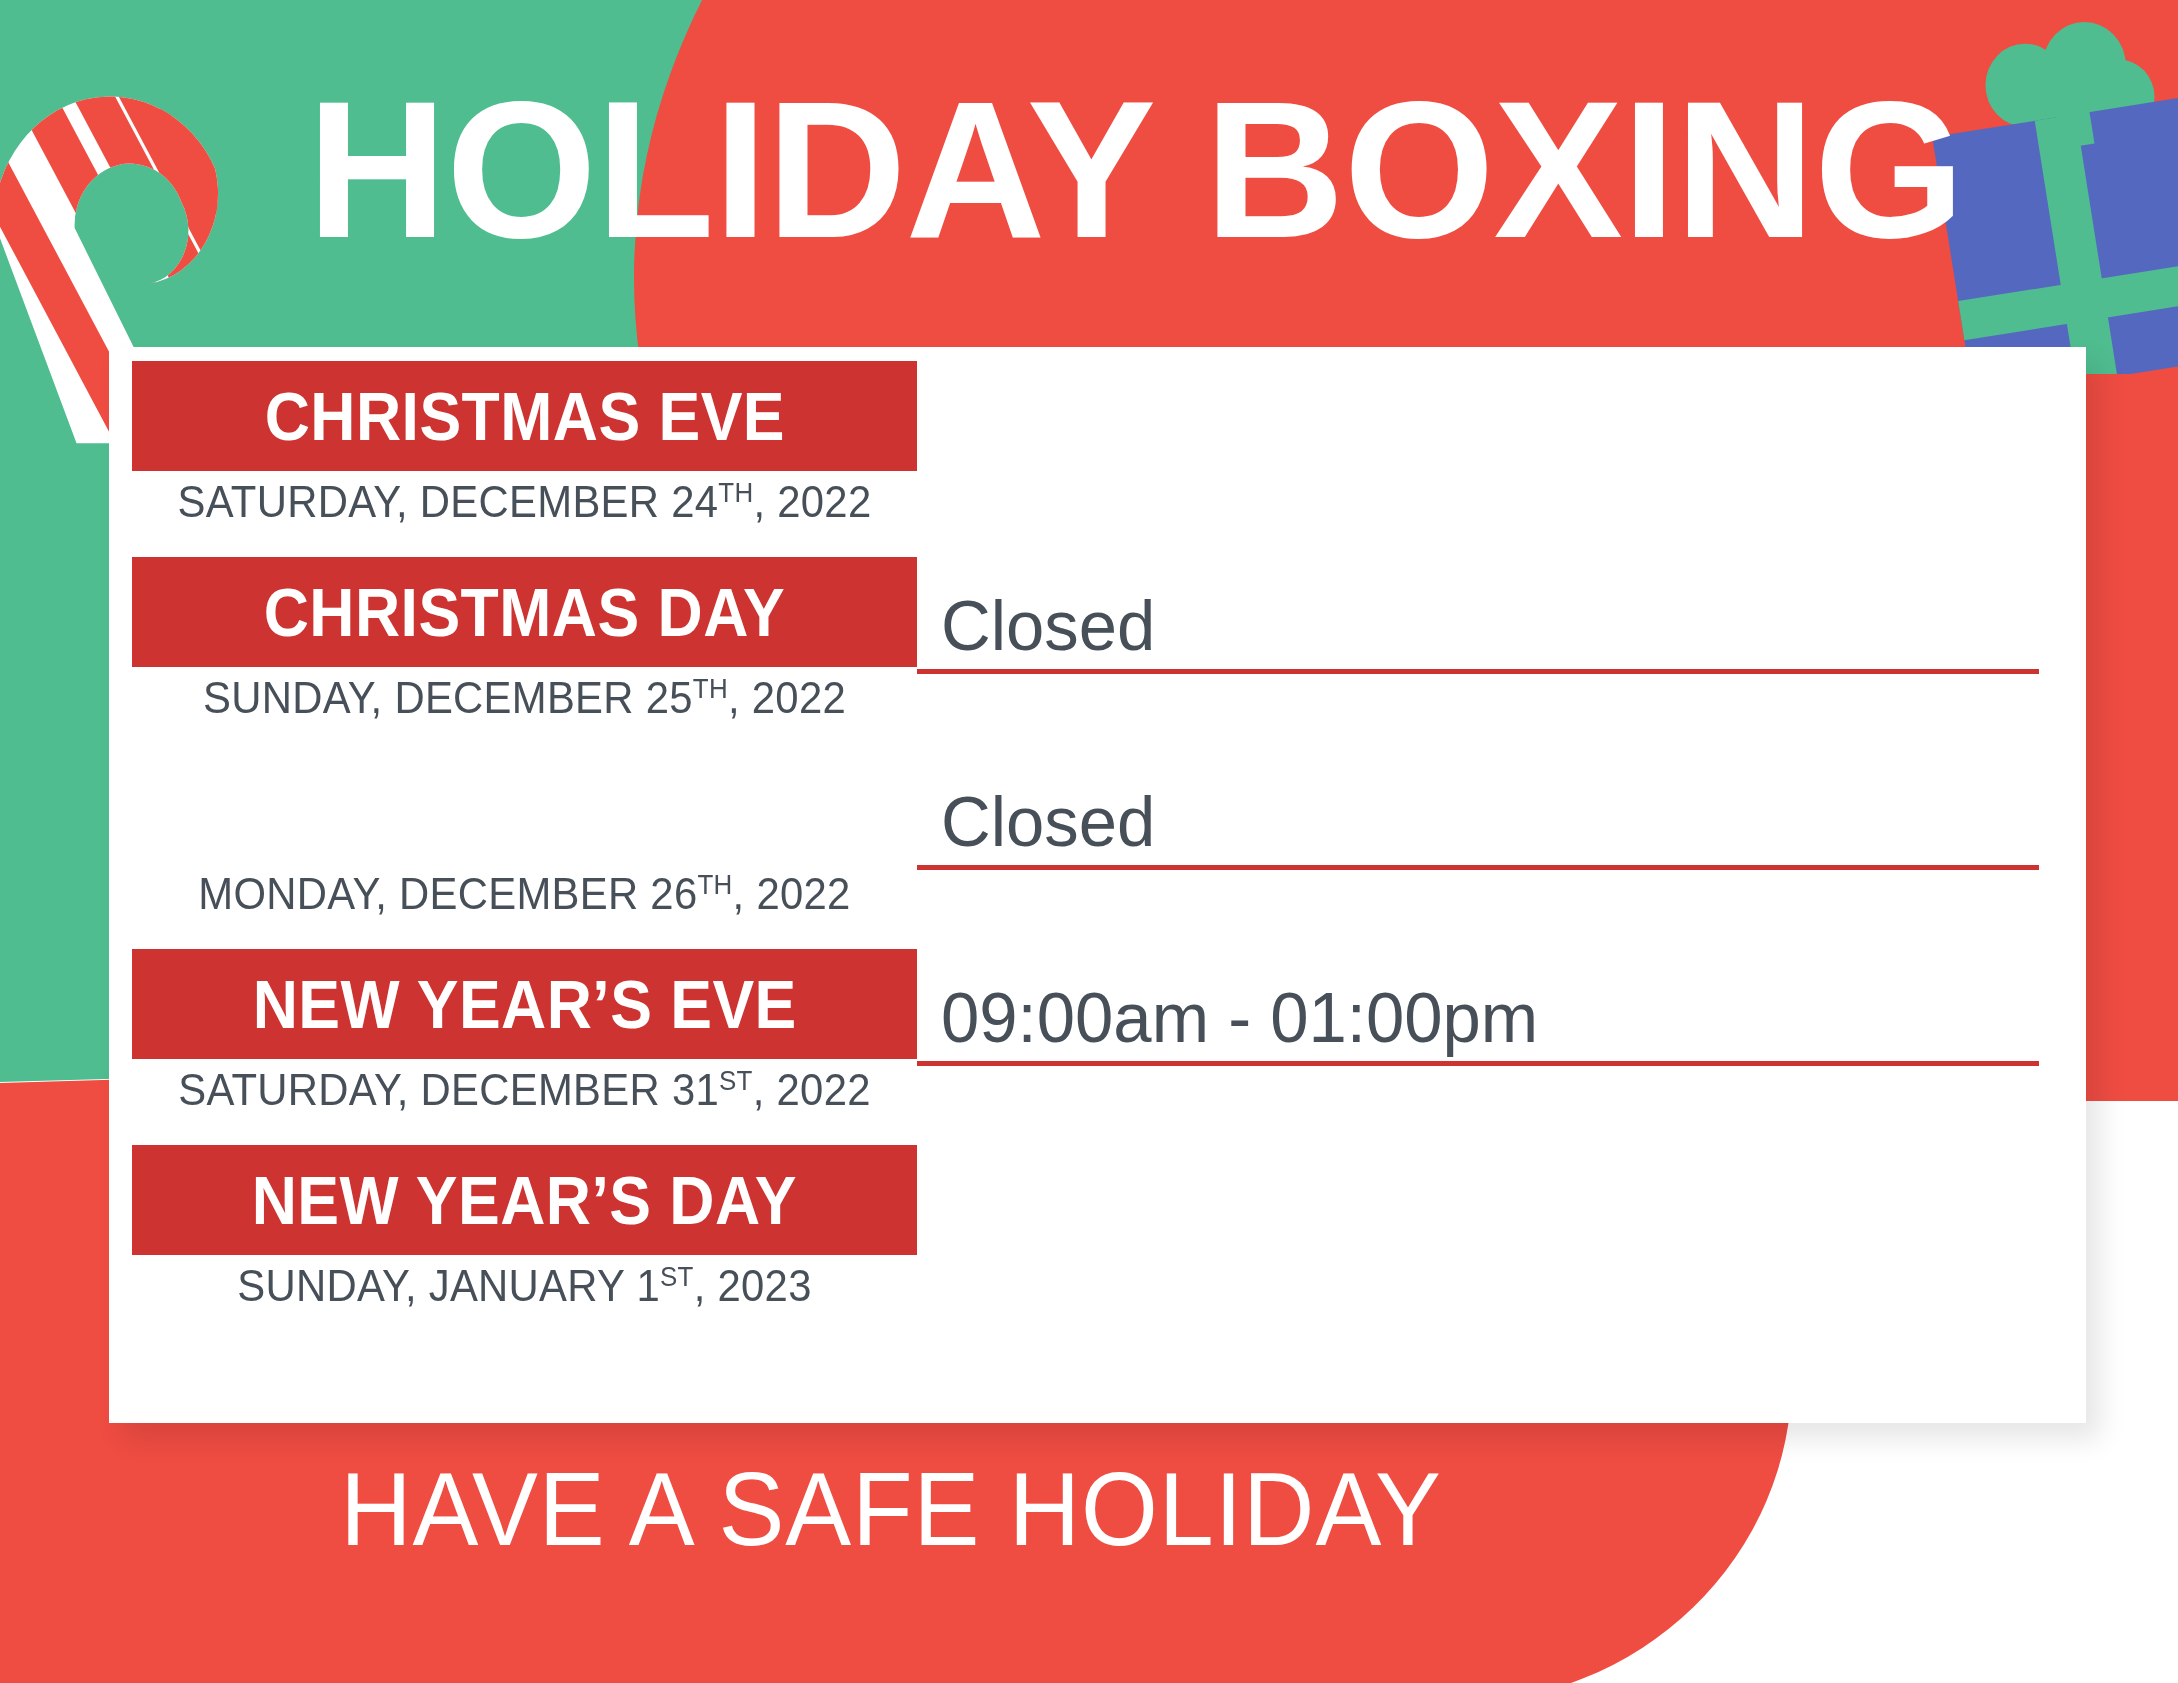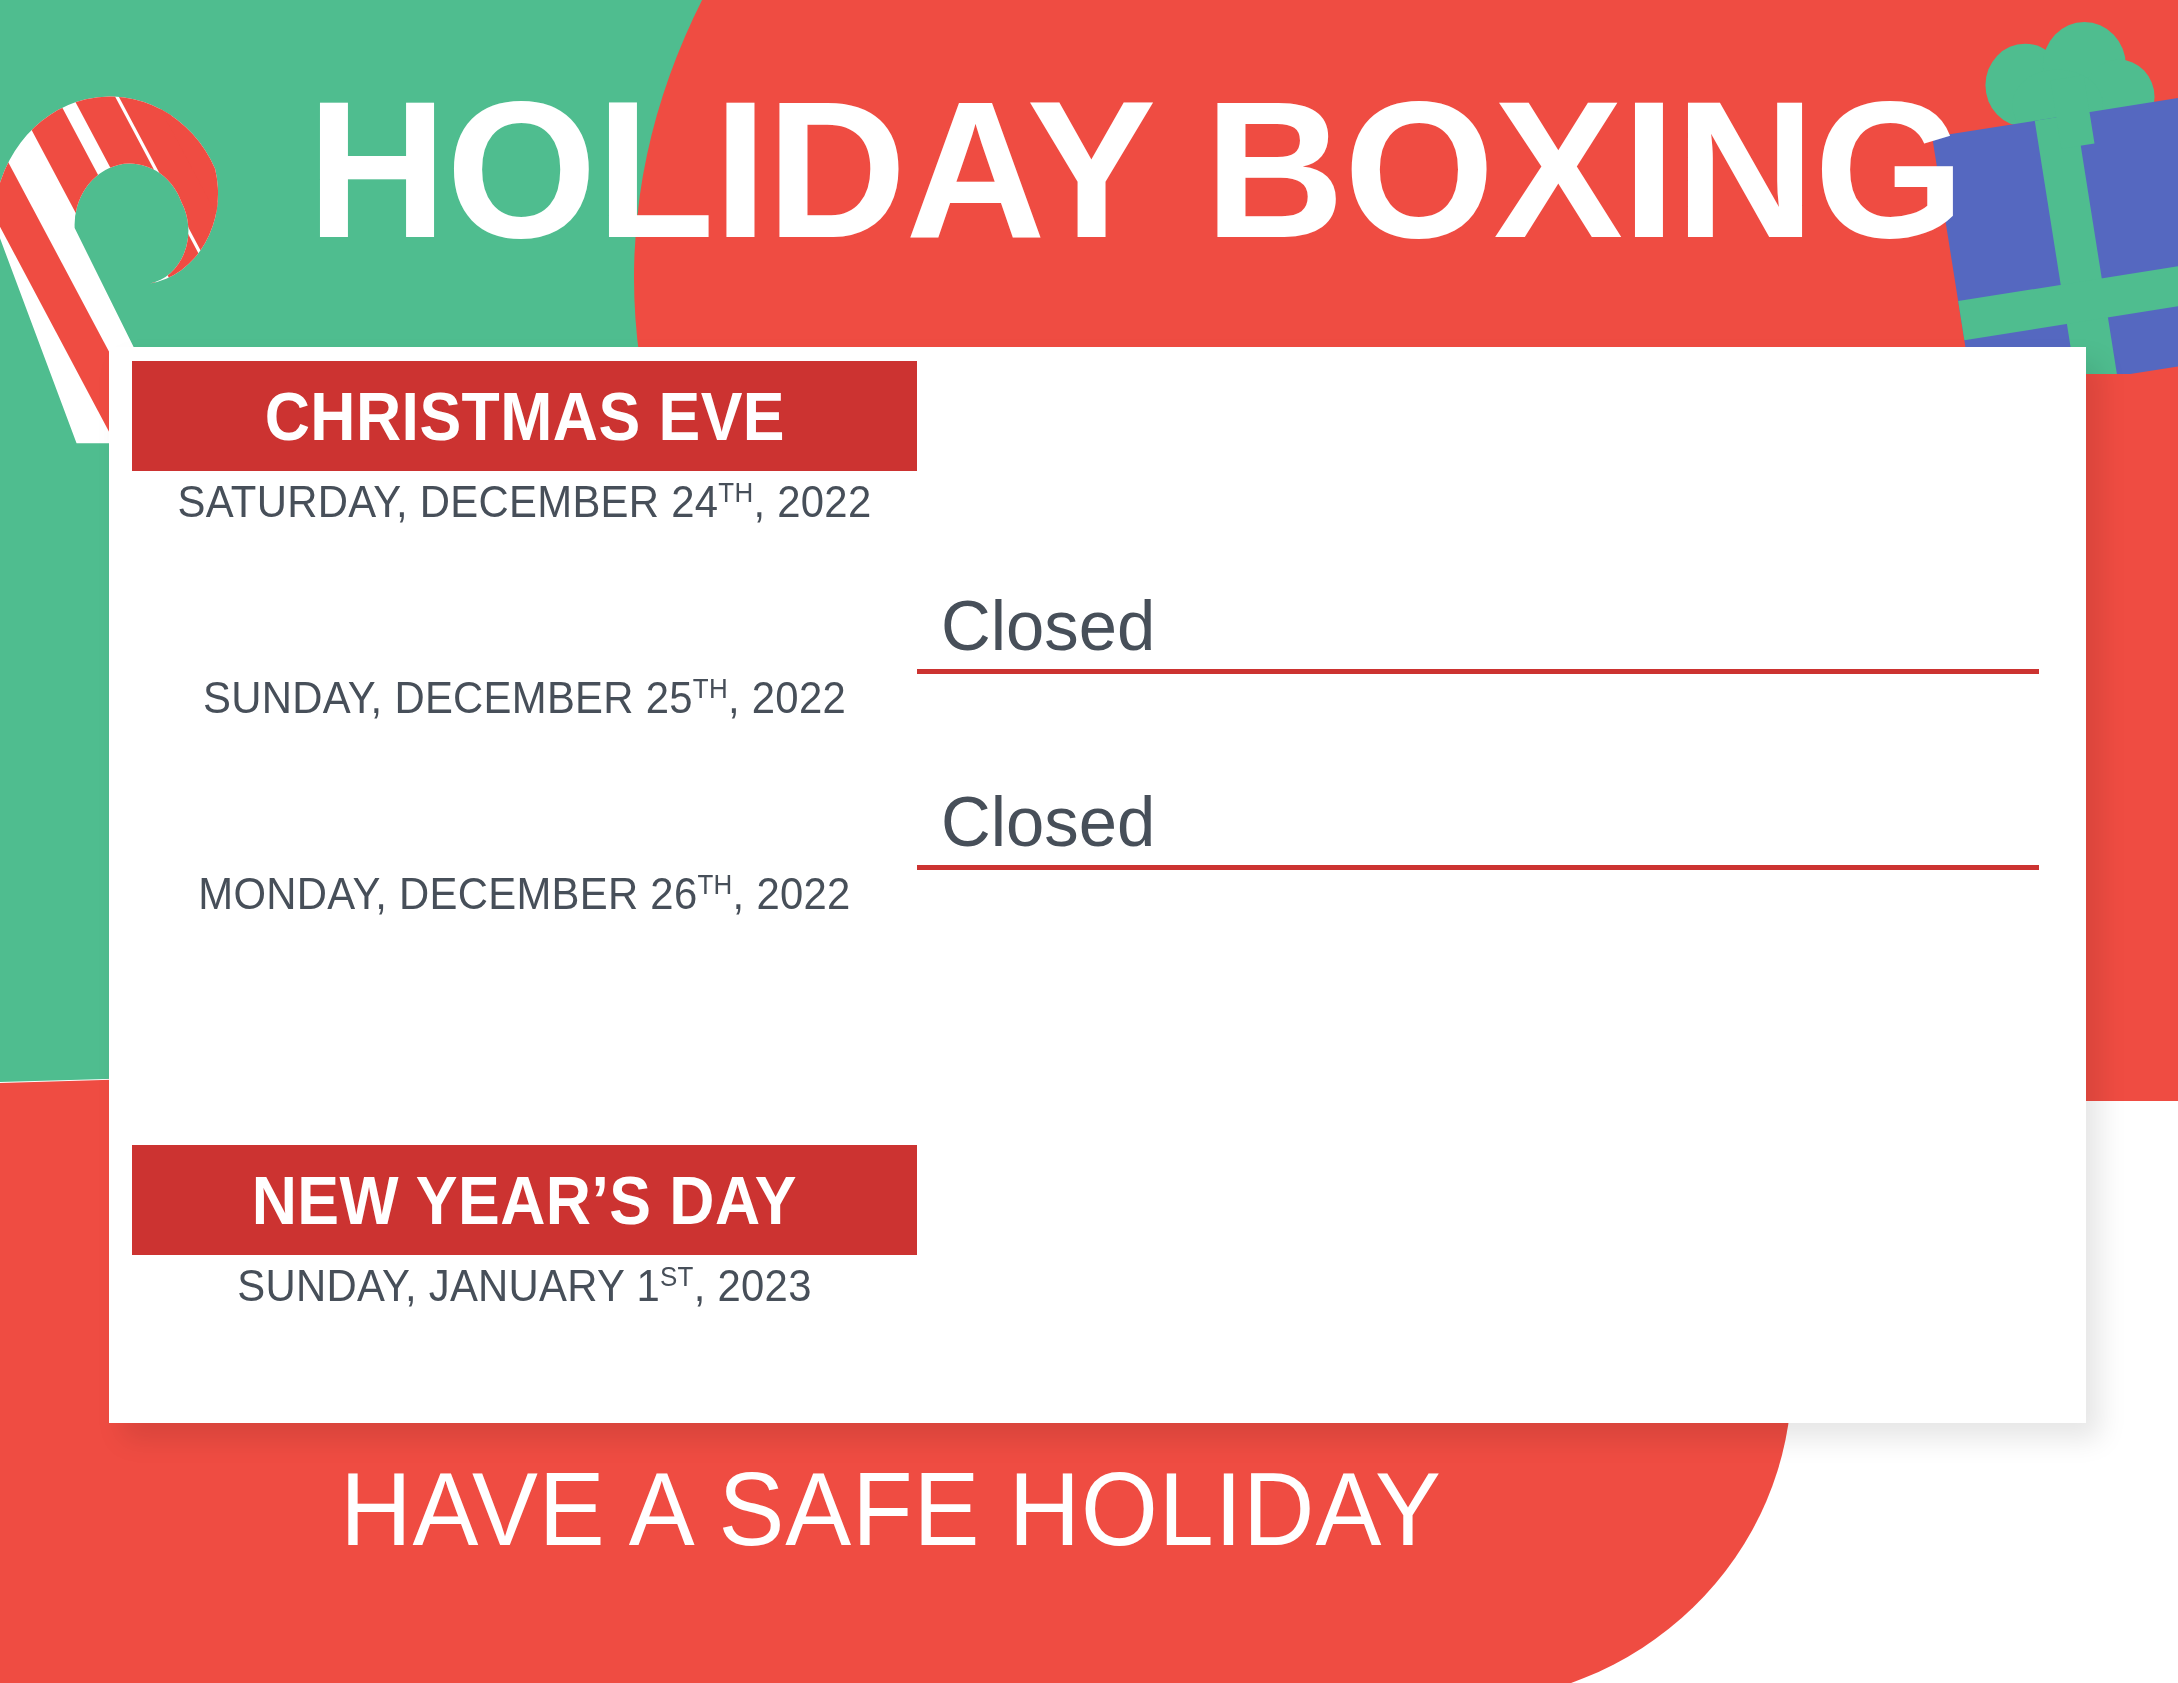--- a/index.html
+++ b/index.html
@@ -275,35 +275,48 @@
     <div class="rows">
 
       <div class="row r0">
         <div class="label-bar">
           <span class="label-bar-text">CHRISTMAS EVE</span>
         </div>
         <div class="date-text"><span>SATURDAY, DECEMBER 24</span><sup>TH</sup><span>, 2022</span></div>
       </div>
 
       <div class="row r1">
+        <div class="label-bar">
+          <span class="label-bar-text">CHRISTMAS DAY</span>
+        </div>
         <div class="date-text"><span>SUNDAY, DECEMBER 25</span><sup>TH</sup><span>, 2022</span></div>
         <div class="hours-cell">
           <span class="hours-text">Closed</span>
           <div class="hours-rule"></div>
         </div>
       </div>
 
       <div class="row r2">
         <div class="date-text"><span>MONDAY, DECEMBER 26</span><sup>TH</sup><span>, 2022</span></div>
         <div class="hours-cell">
           <span class="hours-text">Closed</span>
           <div class="hours-rule"></div>
         </div>
       </div>
 
+      <div class="row r3">
+        <div class="label-bar">
+          <span class="label-bar-text">NEW YEAR’S EVE</span>
+        </div>
+        <div class="date-text"><span>SATURDAY, DECEMBER 31</span><sup>ST</sup><span>, 2022</span></div>
+        <div class="hours-cell">
+          <span class="hours-text">09:00am - 01:00pm</span>
+          <div class="hours-rule"></div>
+        </div>
+      </div>
 
       <div class="row r4">
         <div class="label-bar">
           <span class="label-bar-text">NEW YEAR’S DAY</span>
         </div>
         <div class="date-text"><span>SUNDAY, JANUARY 1</span><sup>ST</sup><span>, 2023</span></div>
       </div>
 
     </div>
   </div>

